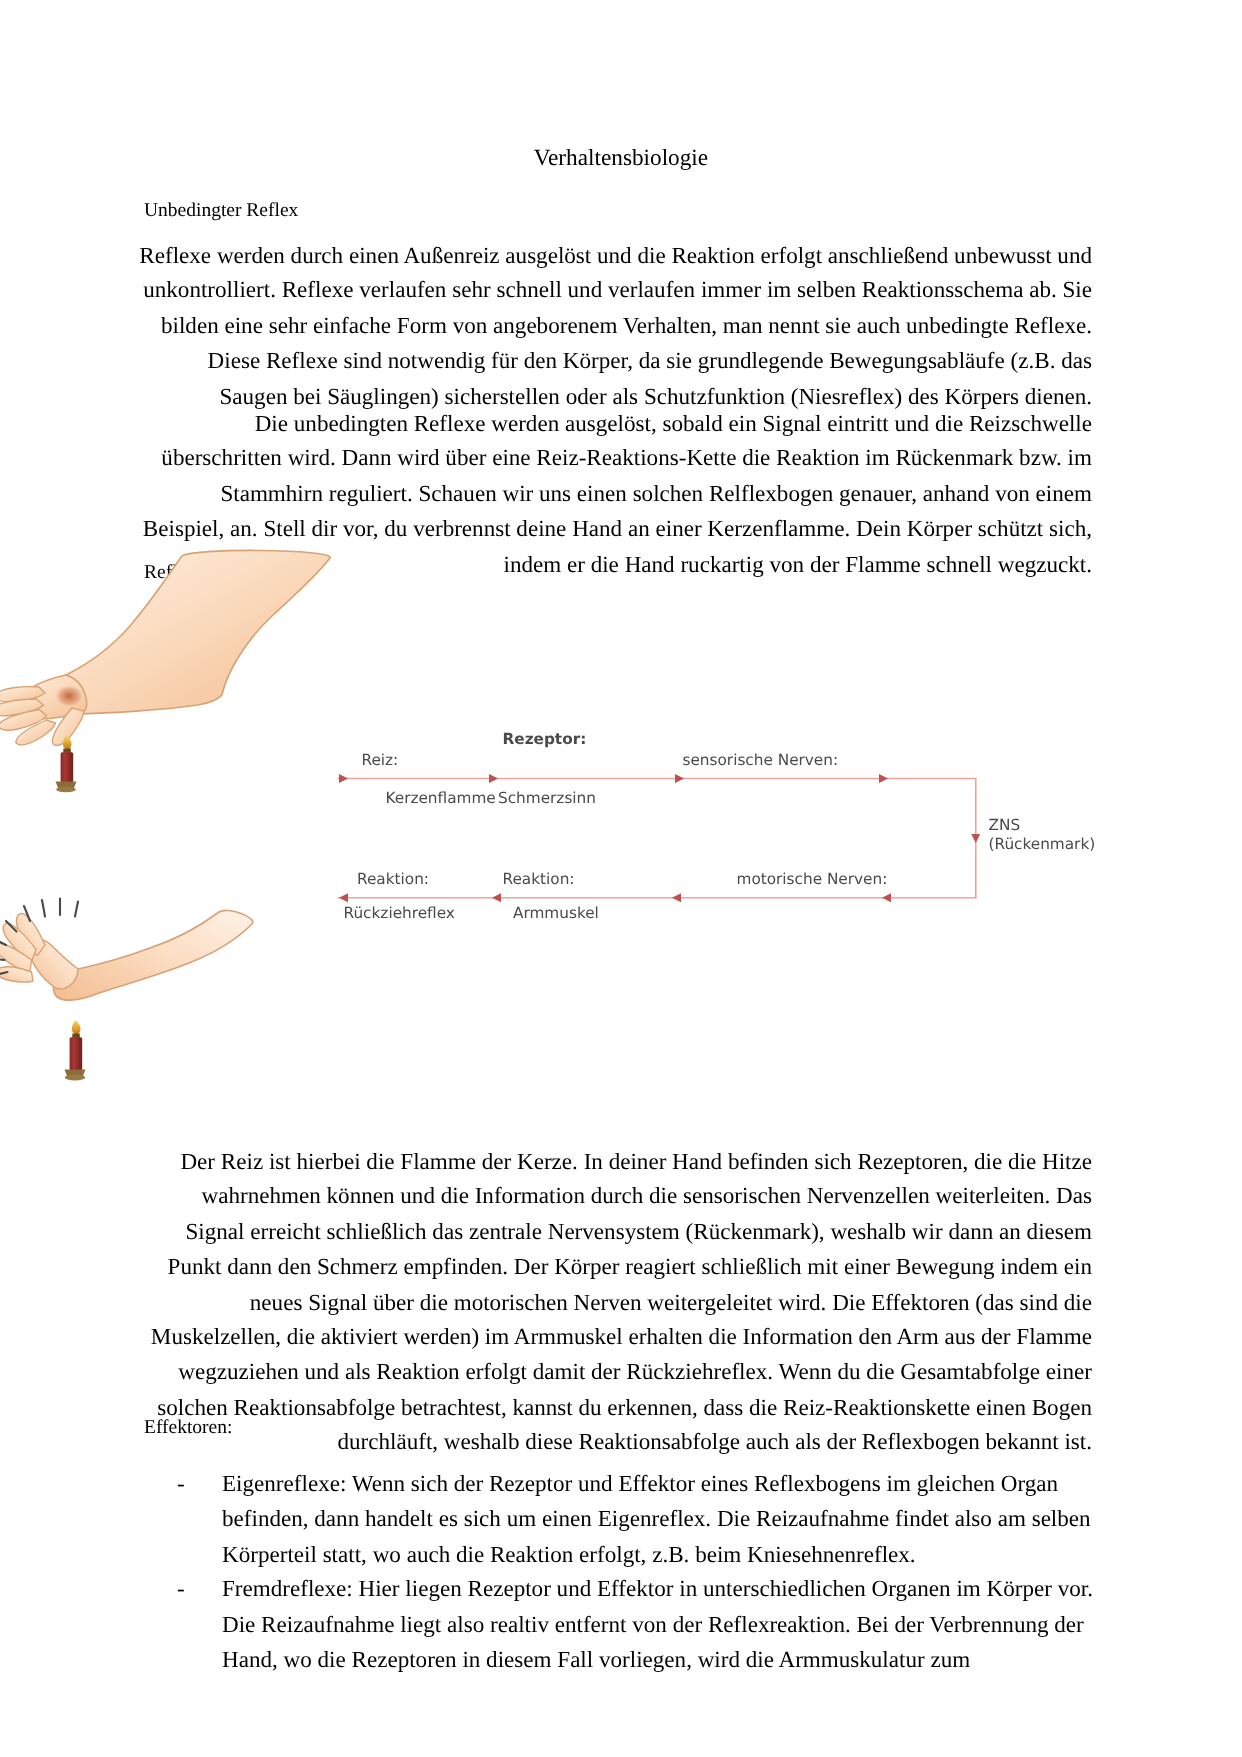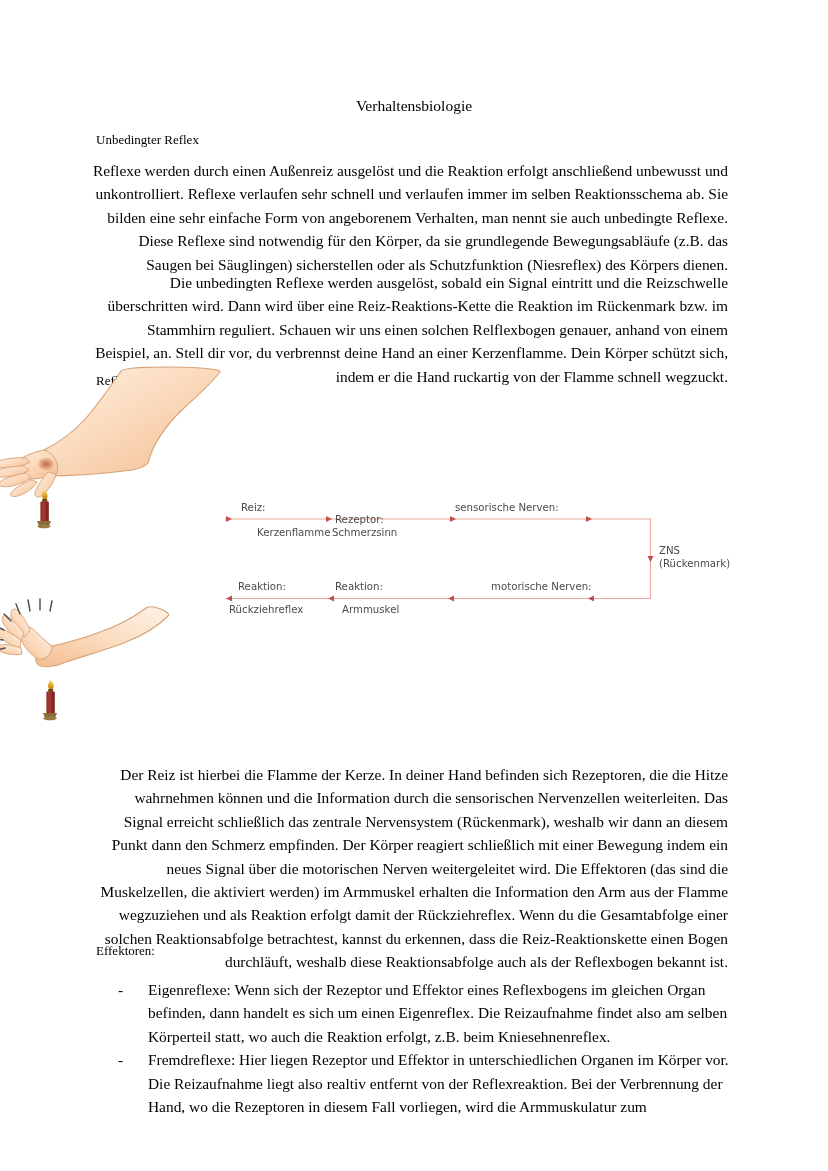--- a/index.html
+++ b/index.html
@@ -250,21 +250,21 @@
         <polygon points="232,235.5 226,238.5 232,241.5"></polygon>
         <polygon points="334,235.5 328,238.5 334,241.5"></polygon>
         <polygon points="454,235.5 448,238.5 454,241.5"></polygon>
         <polygon points="594,235.5 588,238.5 594,241.5"></polygon>
       </g>
     </svg>
 
     <div class="dg-label" style="left:241px; top:141px;">Reiz:</div>
     <div class="dg-label sub" style="left:229px; top:166px;margin-left:28px;">Kerzenflamme</div>
 
-    <div class="dg-label" style="left:335px; top:153px;">Rezeptor:</div>
+    <div class="dg-label" style="left:335px; top:127px;font-weight:bold;">Rezeptor:</div>
     <div class="dg-label sub" style="left:332px; top:166px;">Schmerzsinn</div>
 
     <div class="dg-label" style="left:455px; top:141px;">sensorische Nerven:</div>
 
     <div class="dg-label" style="left:238px; top:220px;">Reaktion:</div>
     <div class="dg-label sub" style="left:229px; top:243px;">Rückziehreflex</div>
 
     <div class="dg-label" style="left:335px; top:220px;">Reaktion:</div>
     <div class="dg-label sub" style="left:342px; top:243px;">Armmuskel</div>
 

